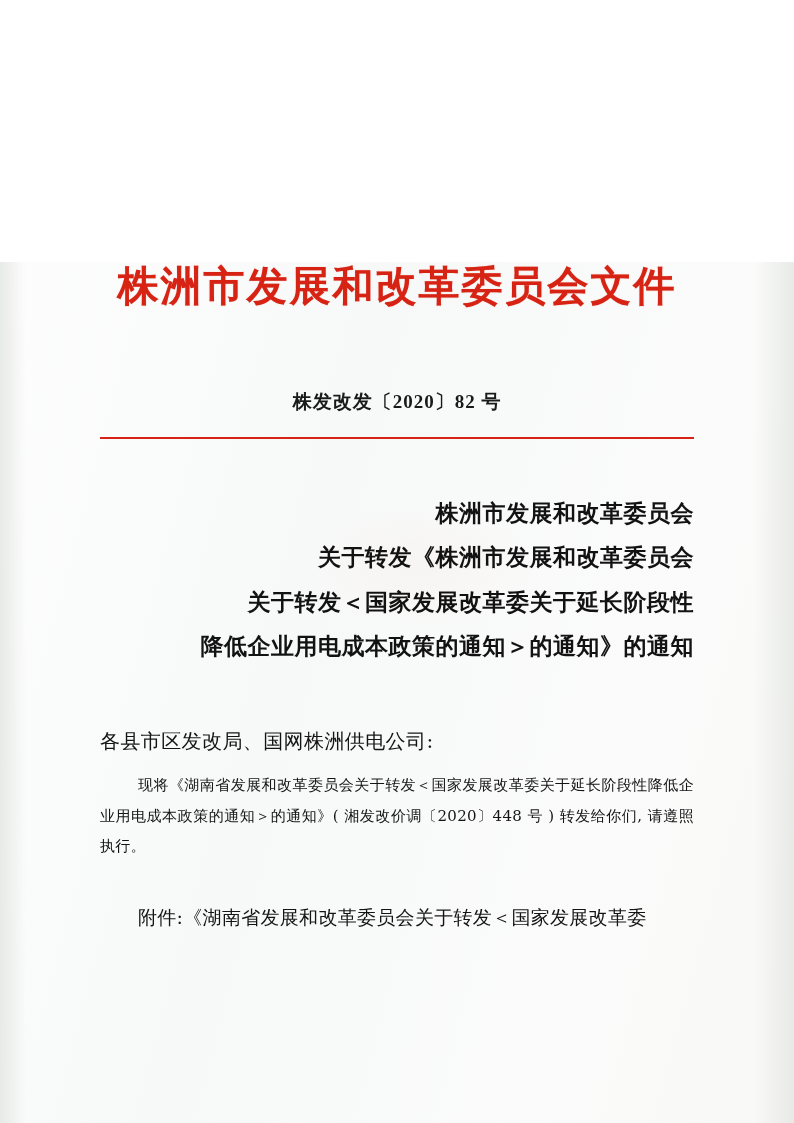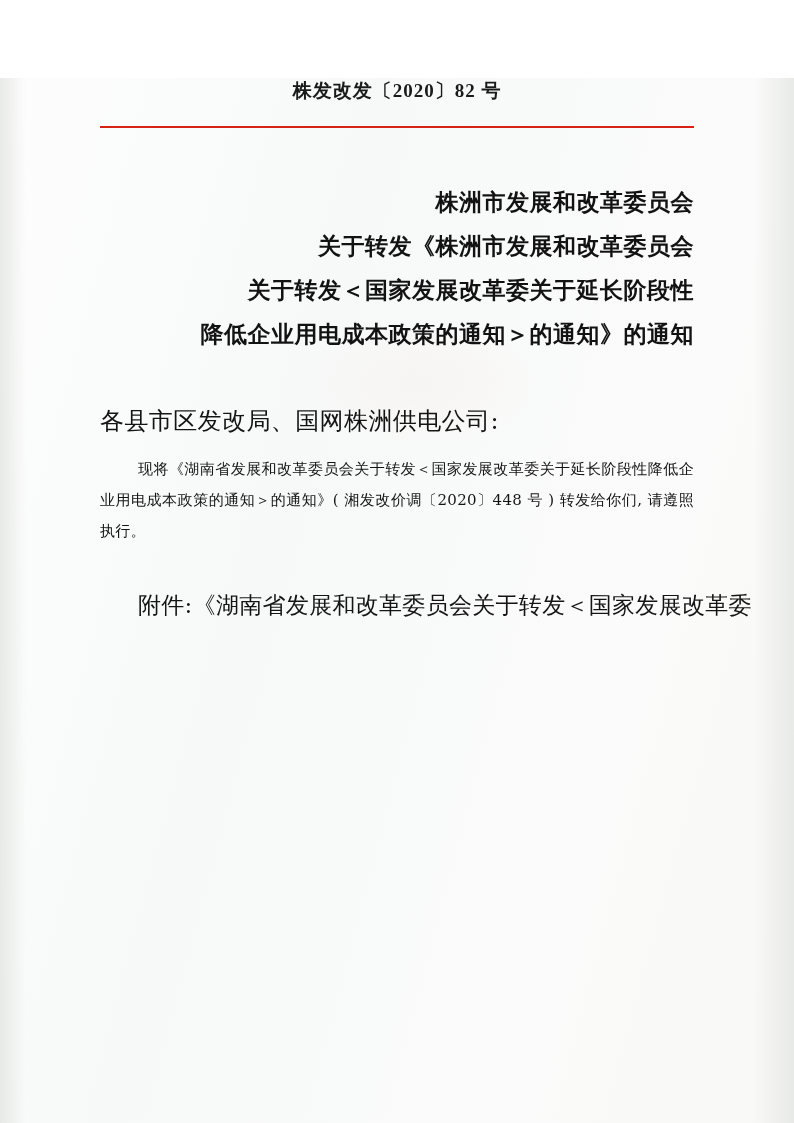--- a/index.html
+++ b/index.html
@@ -83,40 +83,40 @@
     line-height: 1.92;
     letter-spacing: 0.5px;
     font-family: "DejaVu Serif", "Liberation Serif", serif;
   }
   .subject .line {
     display: block;
     white-space: nowrap;
   }
 
   .recipient {
-    margin-top: 42px;
-    font-size: 24px;
+    margin-top: 54px;
+    font-size: 20px;
     color: #141414;
     letter-spacing: 0.4px;
     line-height: 1.9;
   }
 
   .para {
     margin-top: 10px;
     font-size: 15px;
     color: #141414;
     line-height: 2.05;
     text-align: justify;
     text-indent: 38px;
     letter-spacing: 0.3px;
   }
 
   .attachment {
     margin-top: 36px;
-    font-size: 23px;
+    font-size: 19px;
     color: #141414;
     line-height: 2.0;
     text-indent: 38px;
     letter-spacing: 0.3px;
     white-space: nowrap;
   }
 
   
   .smudge {
     position: absolute;
@@ -133,20 +133,21 @@
 <body>
 
 <div class="page">
   <div class="scan-edge-left"></div>
   <div class="scan-edge-right"></div>
 
   <div class="smudge"></div>
 
   <div class="doc-body">
 
+    <div class="doc-title">株洲市发展和改革委员会文件</div>
 
     <div class="doc-number">株发改发〔2020〕82 号</div>
 
     <div class="red-rule"></div>
 
     <div class="subject">
       <span class="line">株洲市发展和改革委员会</span>
       <span class="line">关于转发《株洲市发展和改革委员会</span>
       <span class="line">关于转发＜国家发展改革委关于延长阶段性</span>
       <span class="line">降低企业用电成本政策的通知＞的通知》的通知</span>

